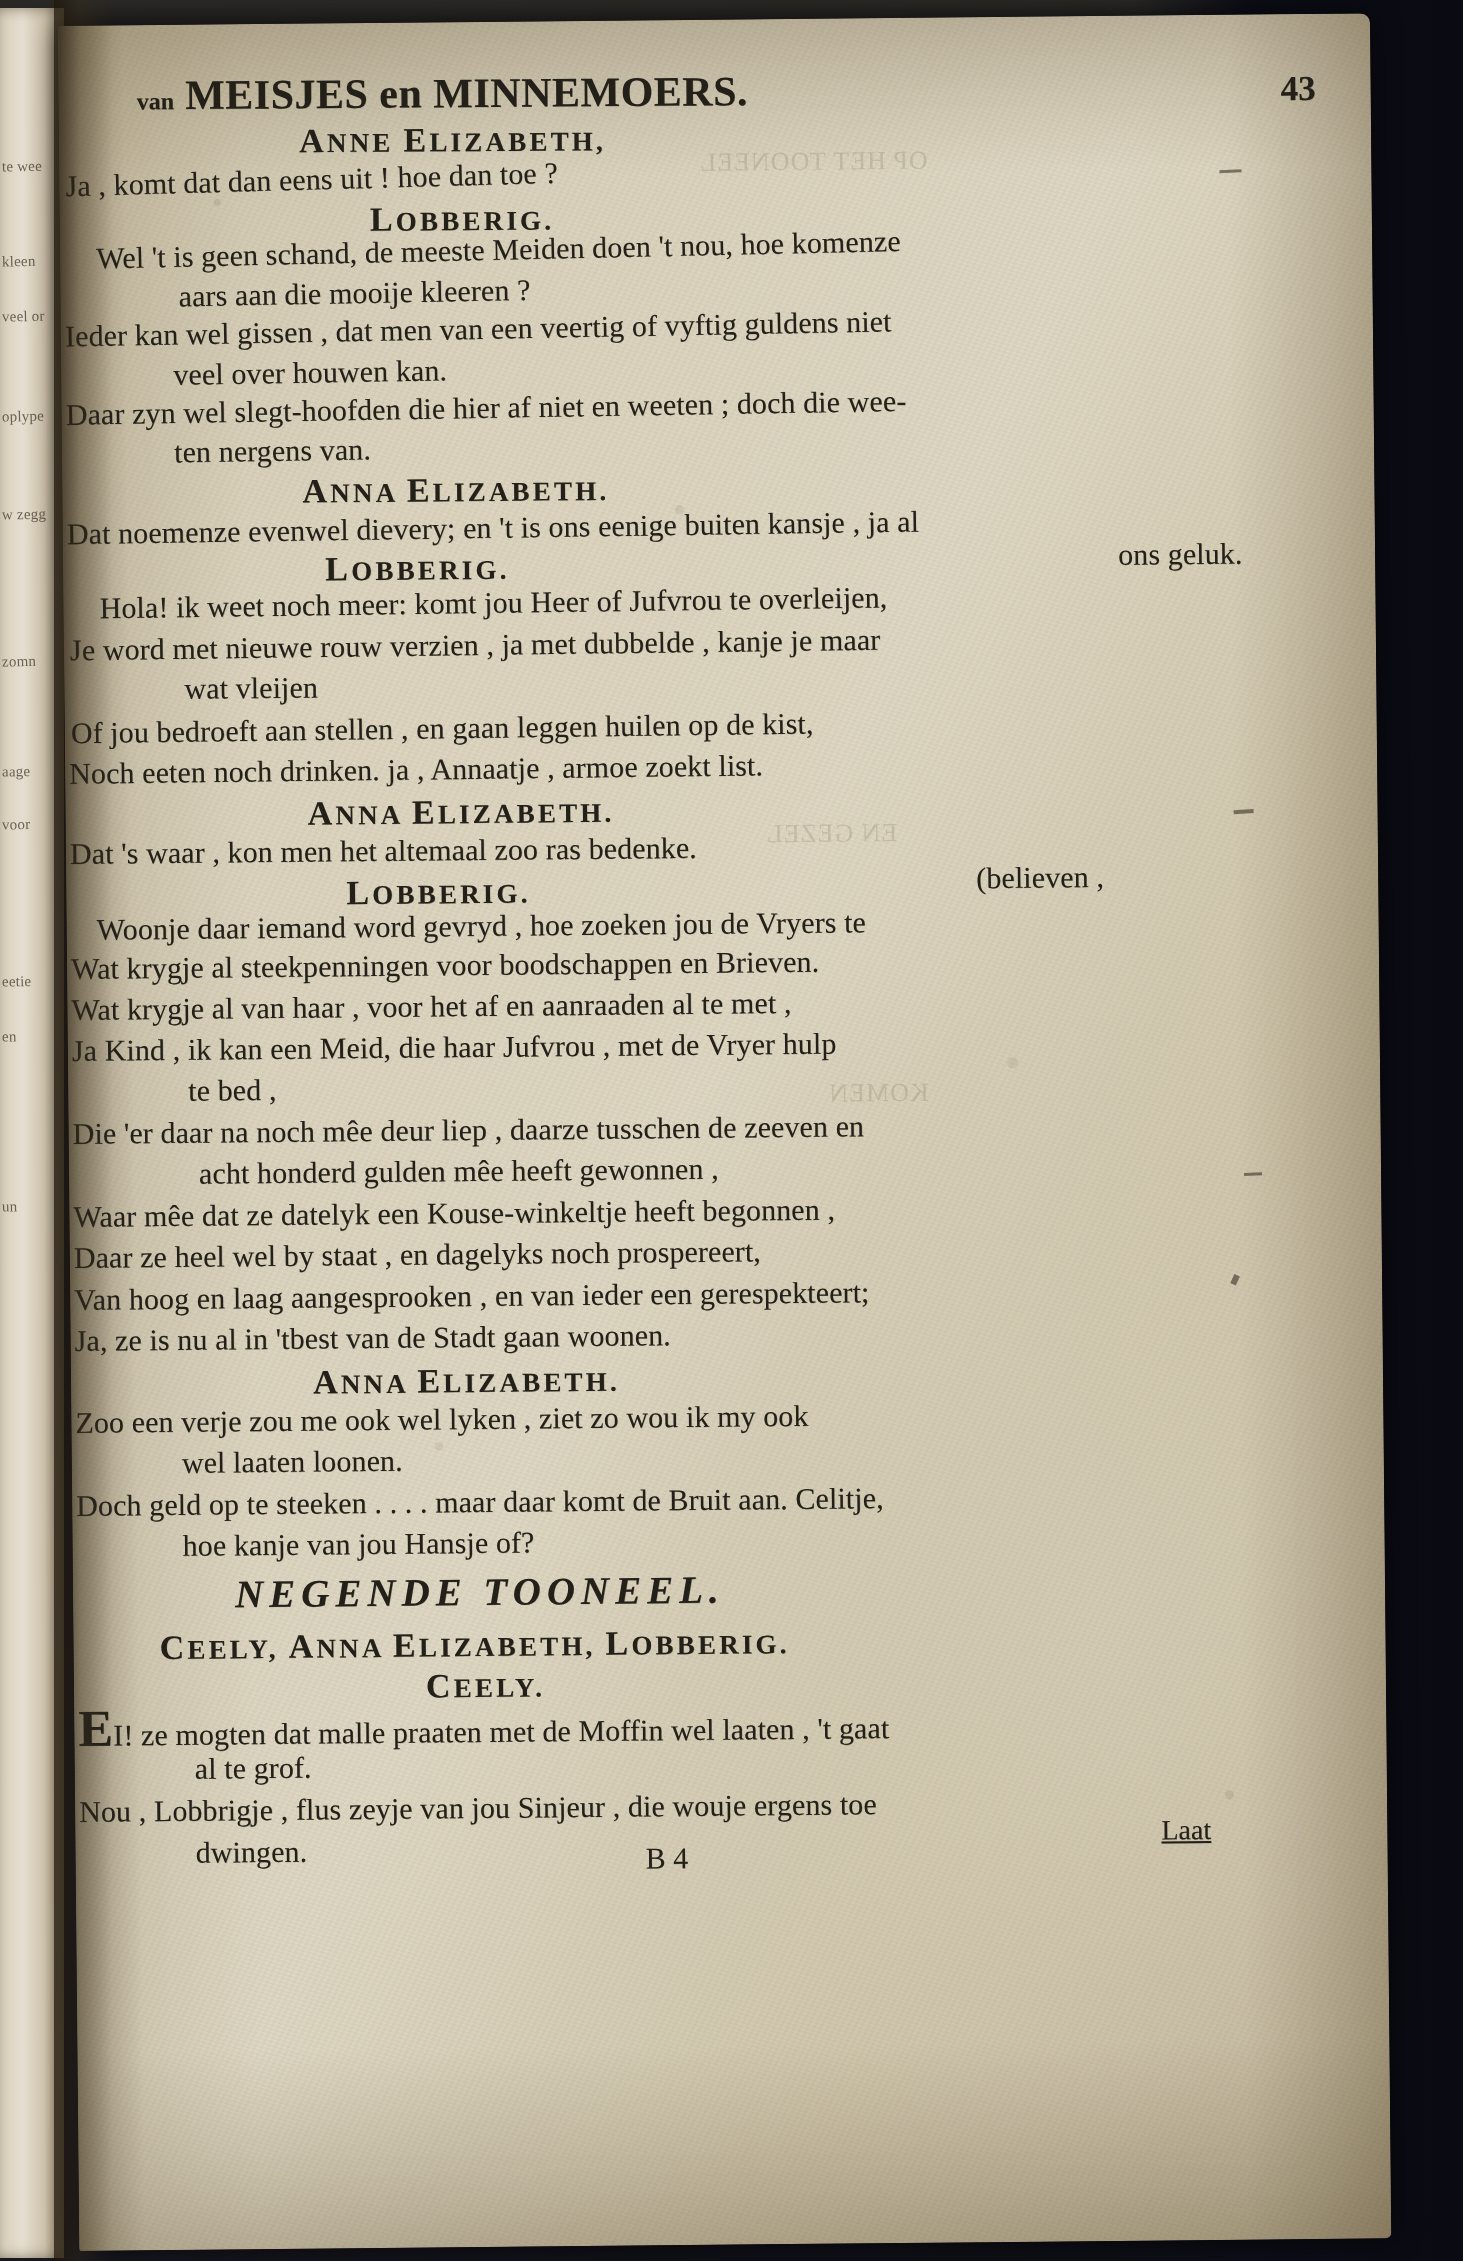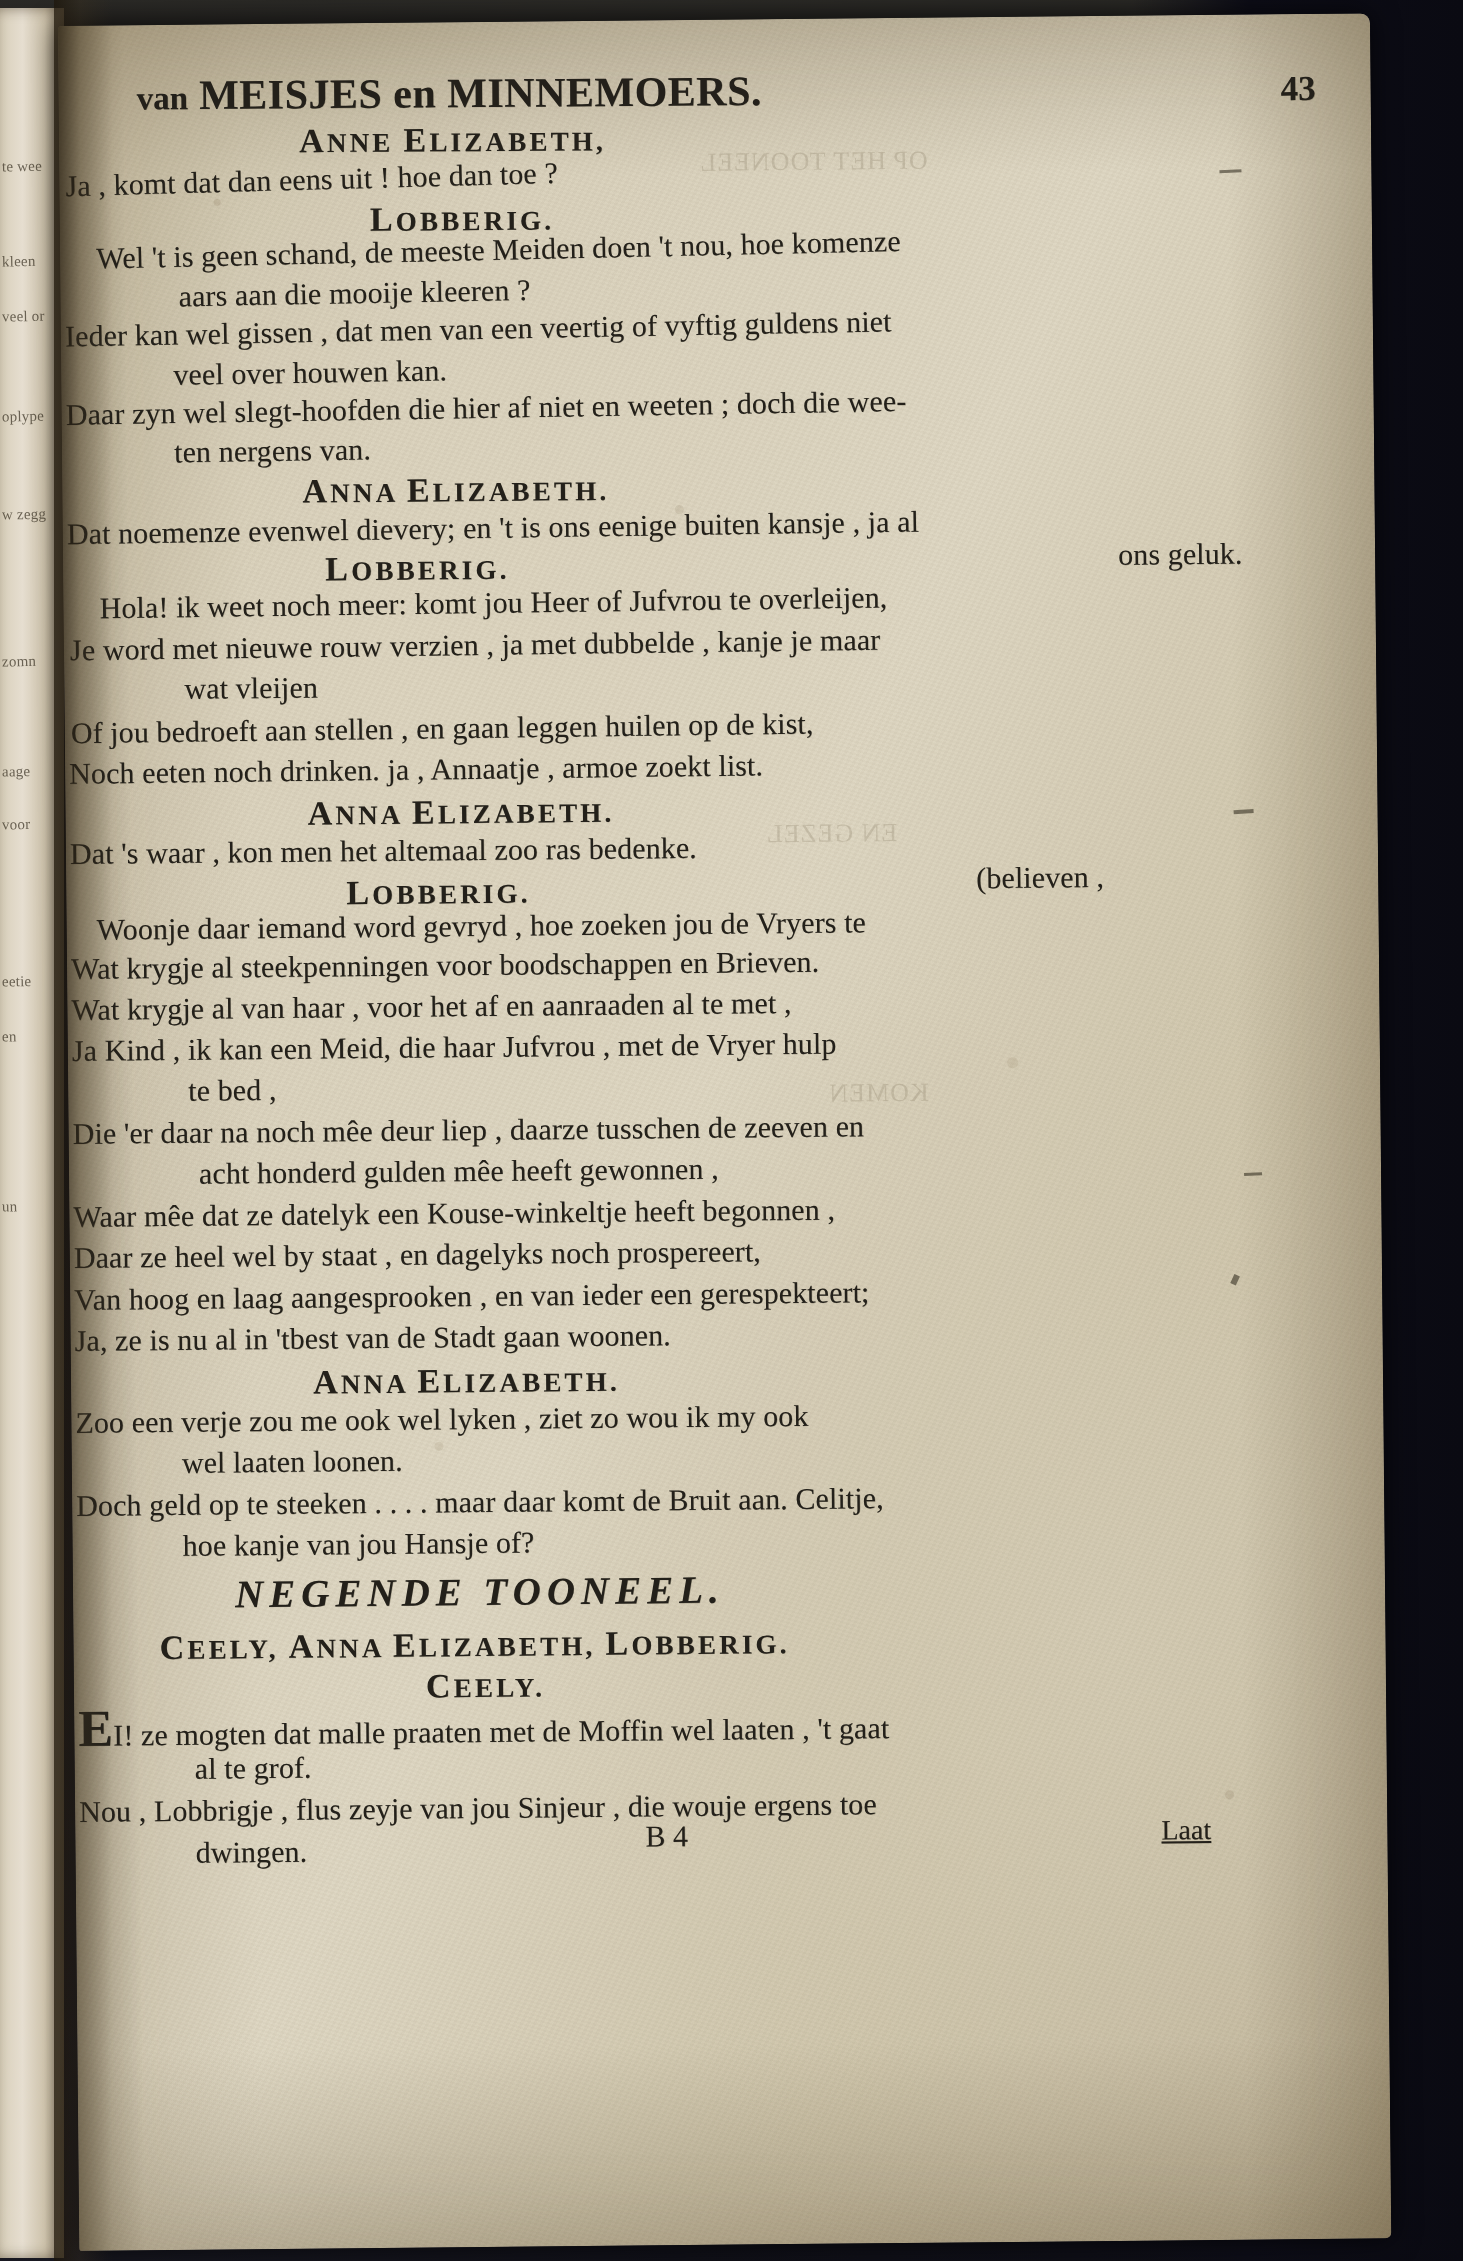--- a/index.html
+++ b/index.html
@@ -131,21 +131,21 @@
     z-index: 3;
     text-shadow: 0.4px 0.3px 0 rgba(40,32,18,.30);
   }
 
   .running-head {
     font-size: 42px;
     letter-spacing: 0.5px;
     font-weight: 600;
   }
   .running-head .small {
-    font-size: 33px;
+    font-size: 24px;
     letter-spacing: 0;
   }
   .folio {
     font-size: 35px;
     font-weight: 600;
   }
 
   .speaker {
     font-size: 27px;
     letter-spacing: 3.2px;
@@ -158,21 +158,21 @@
     letter-spacing: 0.1px;
   }
 
   .scene-head {
     font-size: 39px;
     font-style: italic;
     letter-spacing: 6px;
     font-weight: 600;
   }
 
-  .sig { font-size: 30px; }
+  .sig { font-size: 30px; margin-top: 22px; }
   .catch { font-size: 28px; text-decoration: underline; }
 
   .dropcap-line .dc {
     font-size: 52px;
     line-height: .8;
     font-weight: 600;
   }
 
   
   .bleed {

